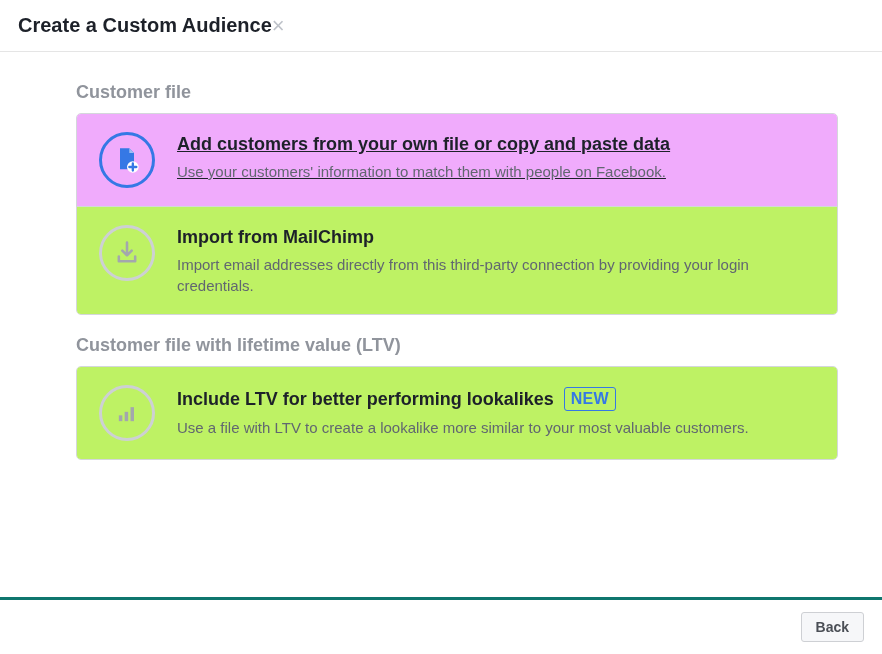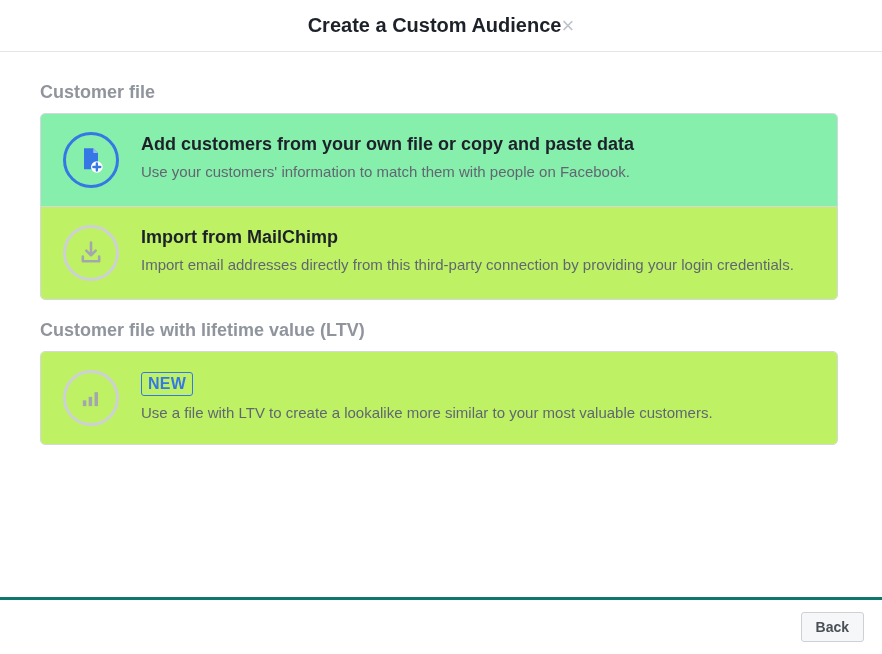--- a/index.html
+++ b/index.html
@@ -17,39 +17,39 @@
     }
     .modal {
       width: 100%;
       height: 100%;
       display: flex;
       flex-direction: column;
     }
     .modal-header {
       display: flex;
       align-items: center;
-      justify-content: center;
+      justify-content: flex-start;
       padding: 14px 18px 14px 18px;
       border-bottom: 1px solid #e5e5e5;
     }
     .modal-title {
       font-size: 20px;
       font-weight: bold;
       color: #1d2129;
     }
     .close-icon {
       font-size: 22px;
       color: #bec2c9;
       cursor: pointer;
       line-height: 1;
       font-weight: normal;
     }
     .modal-body {
       flex: 1;
-      padding: 20px 44px 20px 40px;
+      padding: 20px 44px 20px 76px;
       overflow-y: auto;
     }
     .section-label {
       font-size: 18px;
       color: #90949c;
       font-weight: bold;
       margin-bottom: 10px;
       margin-top: 20px;
     }
     .section-label:first-child {
@@ -61,21 +61,22 @@
       overflow: hidden;
     }
     .option {
       display: flex;
       align-items: flex-start;
       padding: 18px 22px;
       cursor: pointer;
       background: #bef264;
     }
     .option.selected {
-      background: #86efac;
+      background: #f0abfc;
+      text-decoration: underline;
     }
     .option + .option {
       border-top: 1px solid #d4d7db;
     }
     .option-icon {
       width: 56px;
       height: 56px;
       border-radius: 50%;
       border: 3px solid #cdd0d4;
       flex-shrink: 0;
@@ -195,20 +196,21 @@
       <div class="option">
         <div class="option-icon">
           <svg class="icon-svg" viewBox="0 0 24 24" fill="none">
             <rect x="5" y="14" width="3" height="5" fill="#a3a7ad"></rect>
             <rect x="10" y="11" width="3" height="8" fill="#a3a7ad"></rect>
             <rect x="15" y="7" width="3" height="12" fill="#a3a7ad"></rect>
           </svg>
         </div>
         <div class="option-content">
           <div class="option-title-row">
+            <div class="option-title">Include LTV for better performing lookalikes</div>
             <span class="new-badge">NEW</span>
           </div>
           <div class="option-desc">Use a file with LTV to create a lookalike more similar to your most valuable customers.</div>
         </div>
       </div>
 
     </div>
 
   </div>
 

